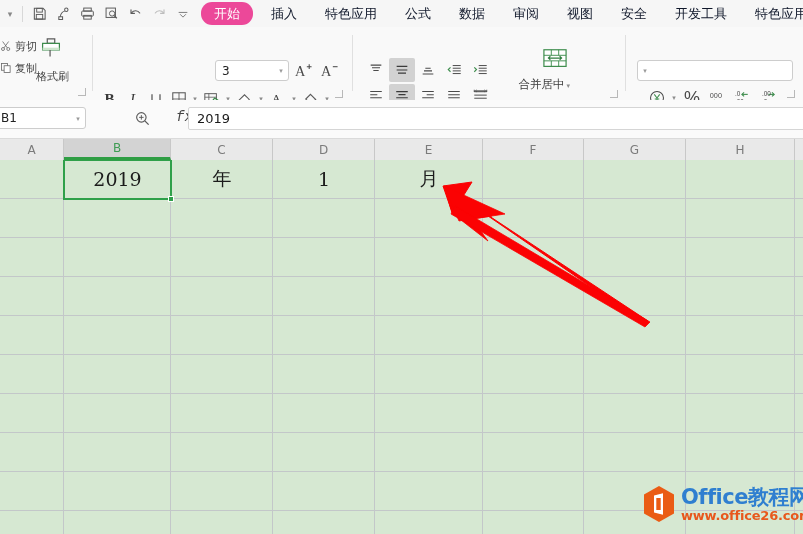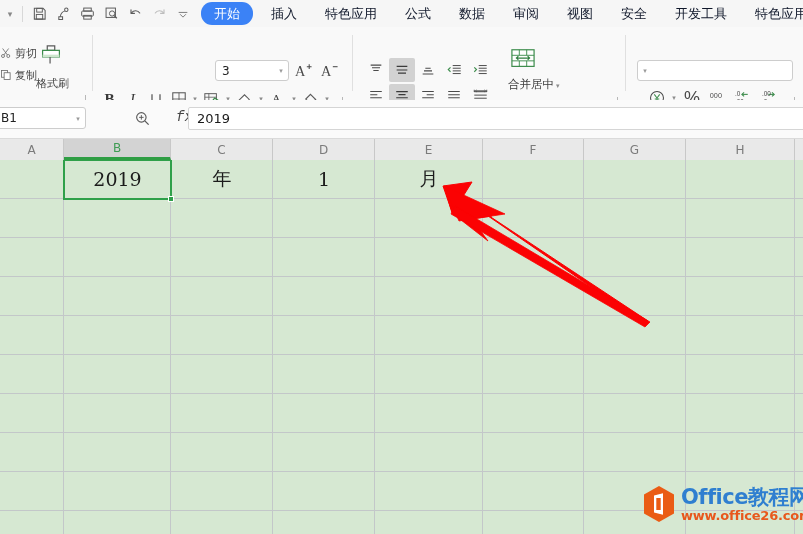--- a/index.html
+++ b/index.html
@@ -62,38 +62,38 @@
   .tab {
     font-family: "DejaVu Sans", "Liberation Sans", sans-serif;
     font-size: 13px;
     color: #0f172a;
     padding: 2px 10px;
     margin-right: 8px;
     white-space: nowrap;
     line-height: 17px;
   }
   .tab.active {
-    background: #3b82f6;
+    background: #ec4899;
     color: #ffffff;
     border-radius: 11px;
     padding: 3px 13px;
     font-weight: normal;
   }
 
   
   .ribbon {
     position: absolute;
     left: 0; top: 27px;
     width: 803px; height: 73px;
     background: #f9f9f9;
     border-bottom: 1px solid #dcdcdc;
   }
   .rgroup {
     position: absolute;
-    top: 11px;
+    top: 4px;
     height: 73px;
   }
   .rgroup-sep {
     position: absolute;
     top: 8px;
     width: 1px; height: 56px;
     background: #e0e0e0;
   }
   .corner-mark {
     position: absolute;
@@ -211,21 +211,21 @@
   .abtn {
     width: 26px; height: 24px;
     display: flex; align-items: center; justify-content: center;
     border-radius: 2px;
   }
   .abtn.sel { background: #d2d2d2; }
 
   .bigbtn {
     position: absolute;
     top: 20px;
-    text-align: left;
+    text-align: right;
     width: 62px;
   }
   .bigbtn .bb-lbl {
     font-size: 11.5px;
     color: #3c3c3c;
     font-family: "DejaVu Sans", sans-serif;
     white-space: nowrap;
     margin-top: 2px;
   }
 

